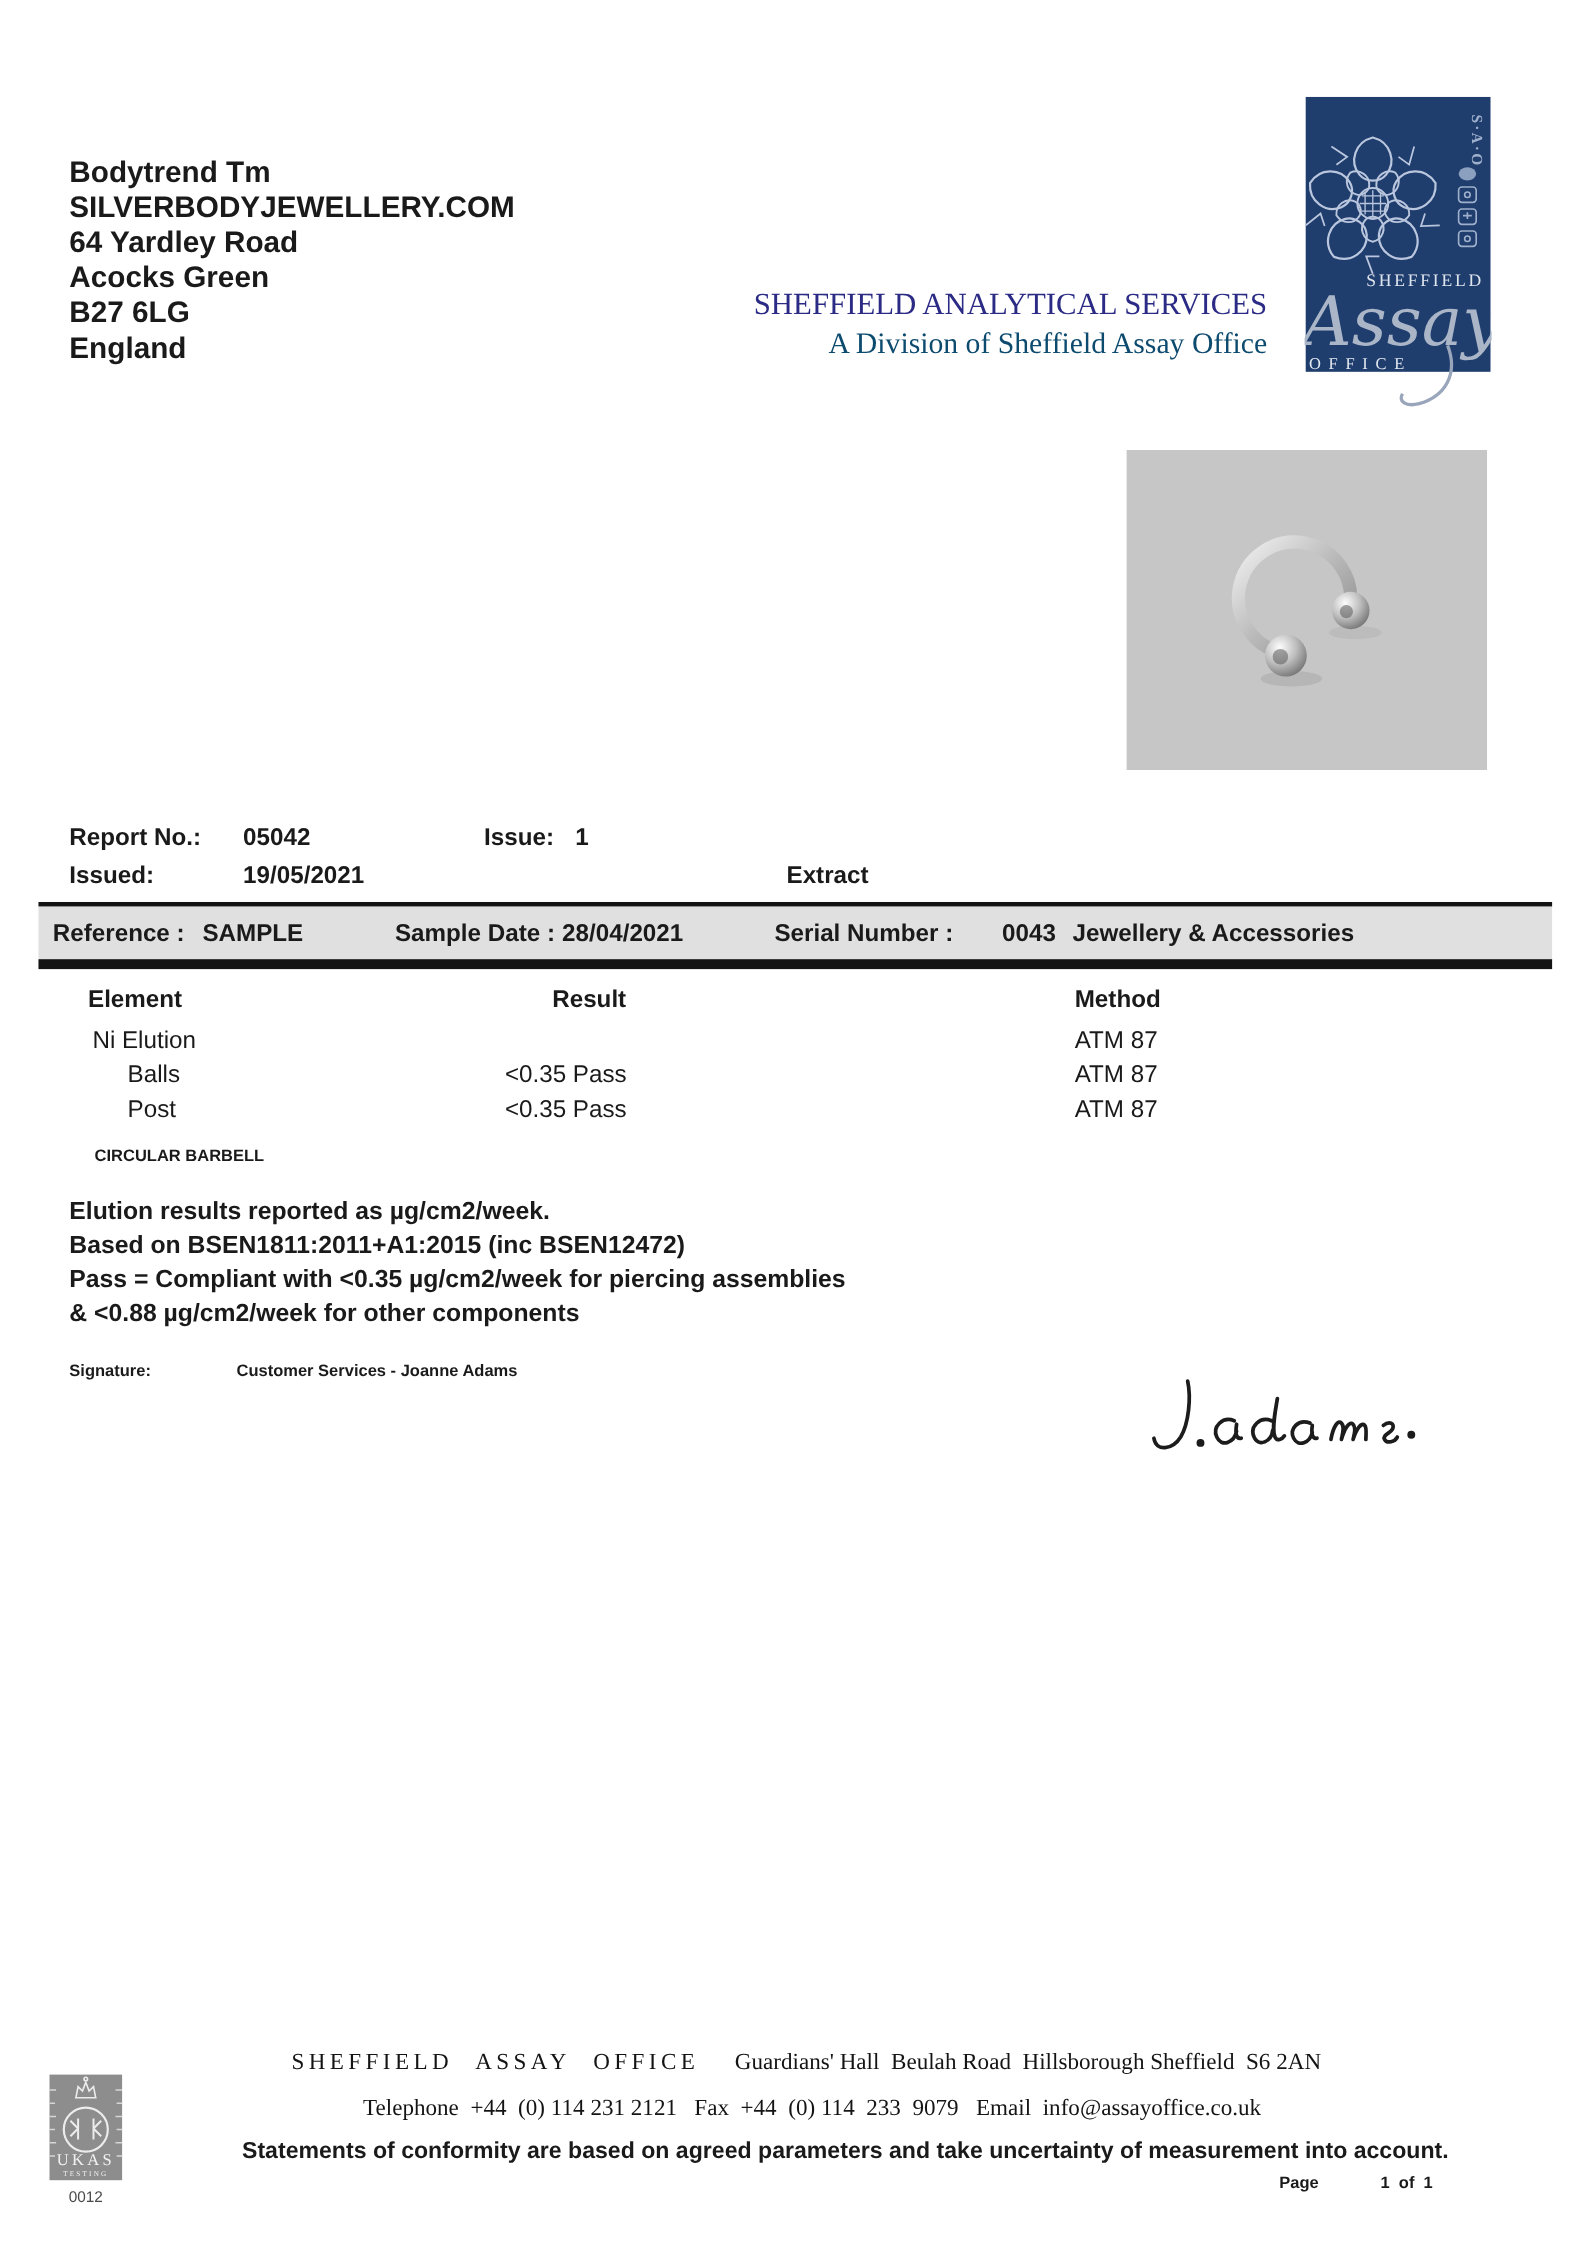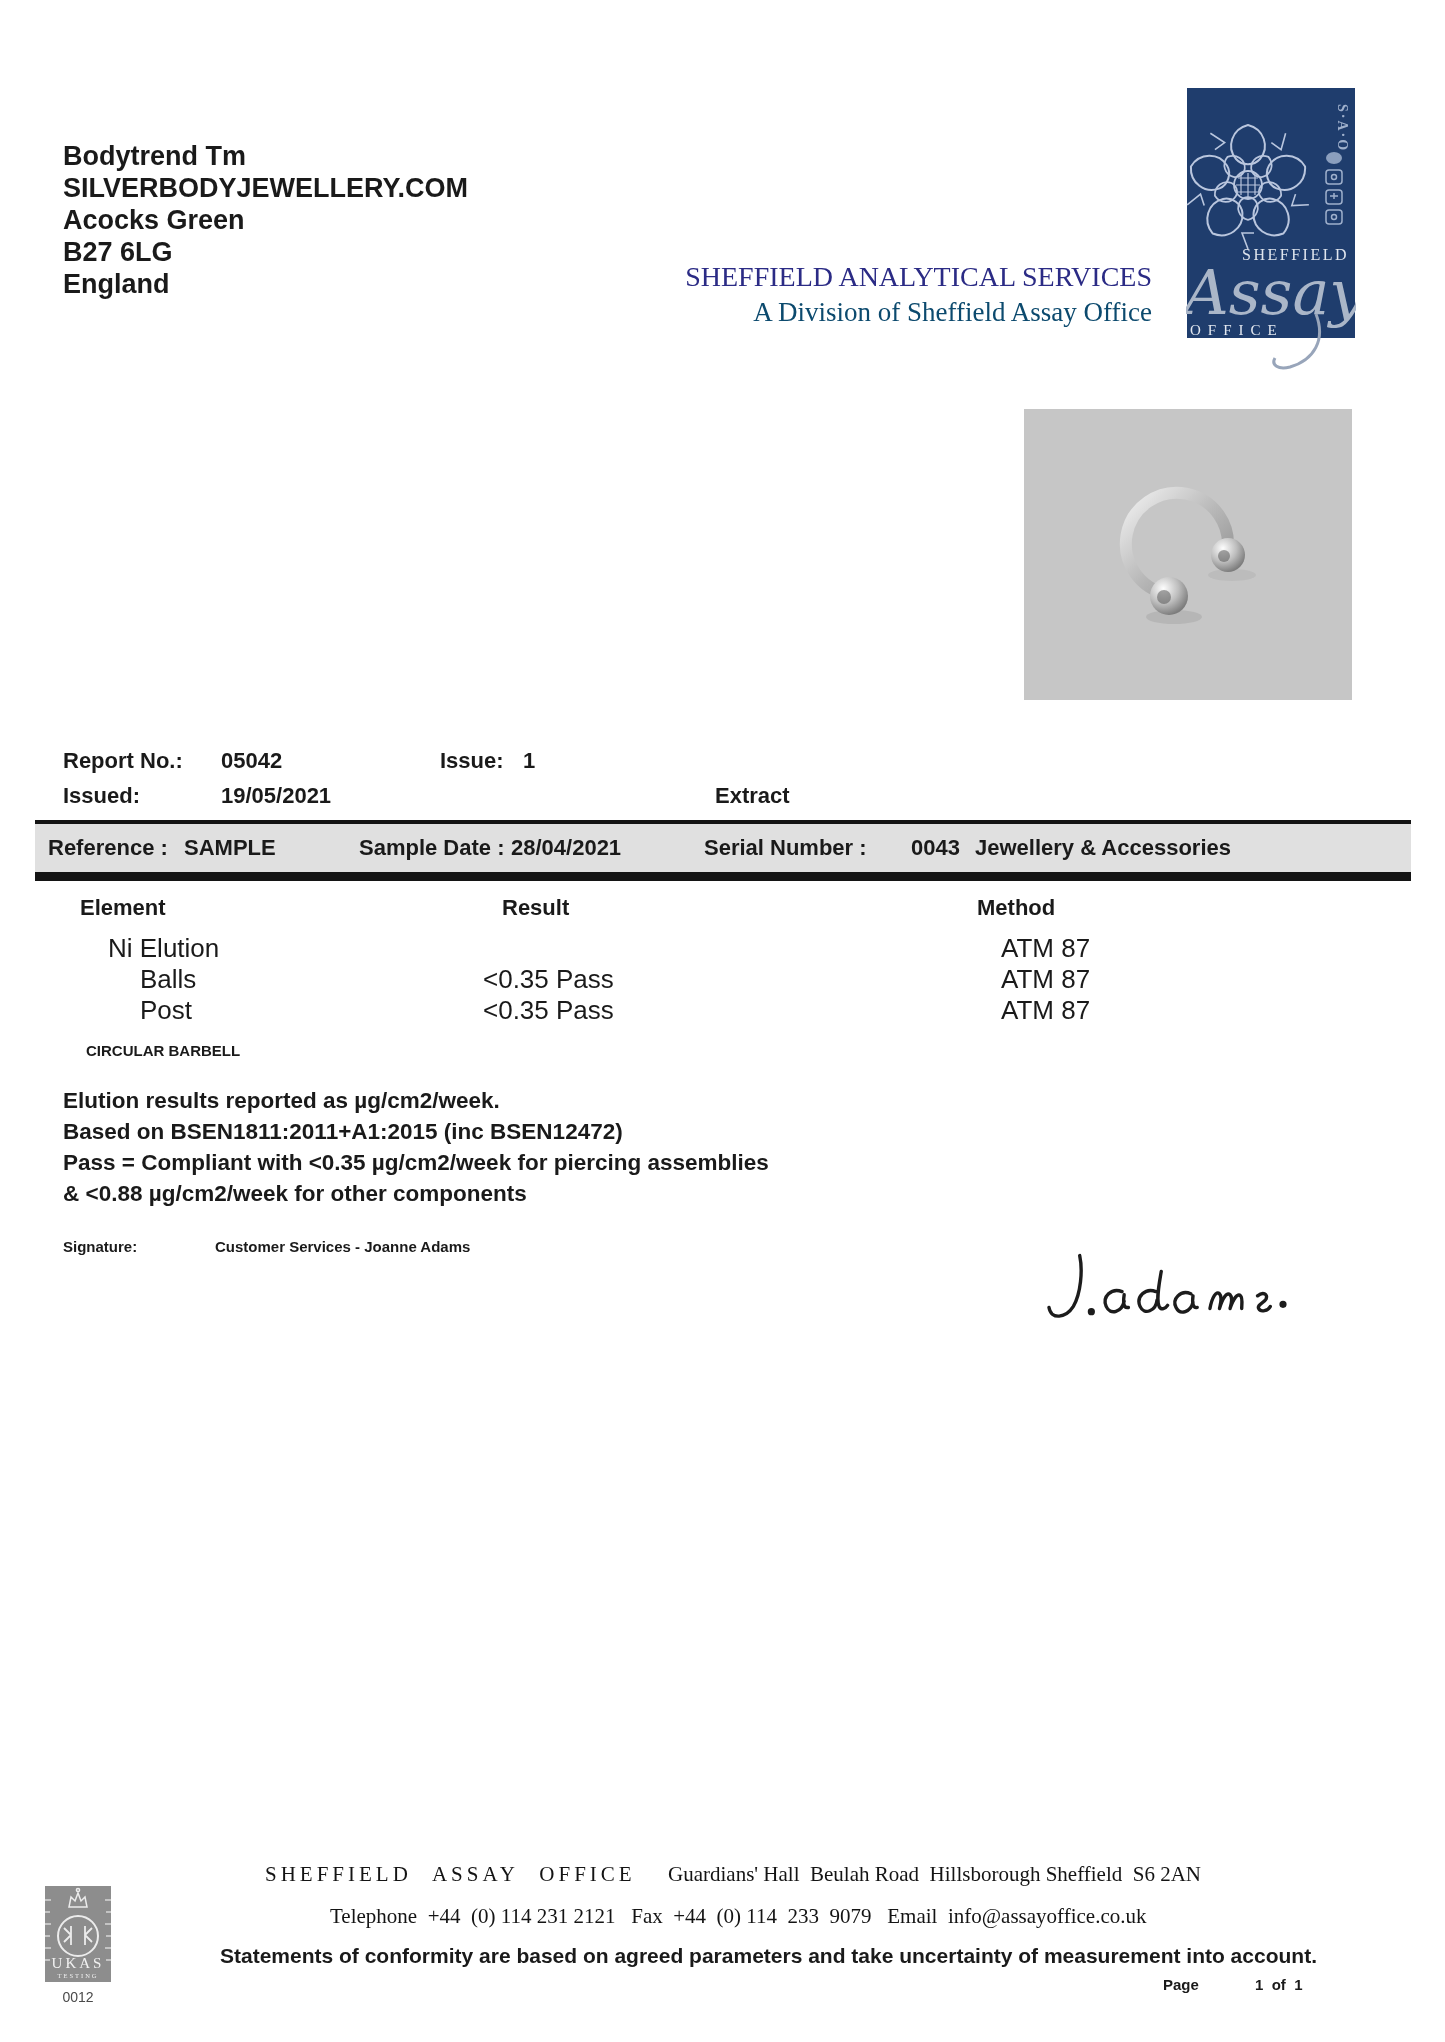--- a/index.html
+++ b/index.html
@@ -1,21 +1,21 @@
 <!DOCTYPE html>
 <html style="--header-blue: #2b2b85; --logo-navy: #1f3d6d; --bar-gray: #e0e0e0; --photo-gray: #c6c6c6; --ukas-gray: #8d8d8d; --ink: #1a1a1a;"><head>
 <meta charset="utf-8">
 <style>
   html,body{margin:0;padding:0;background:#ffffff;}
   .page{position:relative;width:1445px;height:2042px;background:#ffffff;
         font-family:"Liberation Sans",sans-serif;color:var(--ink,#1a1a1a);overflow:hidden;}
   .abs{position:absolute;}
   .pre{white-space:pre;}
   .b22{font-size:22px;font-weight:bold;}
-  .r22{font-size:26px;font-weight:normal;margin-left:24px;}
+  .r22{font-size:22px;font-weight:normal;}
   .b23{font-size:15px;font-weight:bold;}
 
   .sender{position:absolute;left:63px;top:140px;font-size:27px;font-weight:bold;line-height:32px;}
   .sas-header{position:absolute;left:520px;top:261px;width:632px;text-align:right;
               font-family:"Liberation Serif",serif;}
   .sas-title{font-size:28px;color:var(--header-blue,#2b2b85);}
   .sas-subtitle{font-size:27px;color:#0c4a6e;margin-top:4px;}
 
   .assay-logo{position:absolute;left:1186px;top:88px;}
   .product-photo{position:absolute;left:1024px;top:409px;}
@@ -34,20 +34,21 @@
   .ukas{position:absolute;left:38px;top:1884px;}
 </style>
 </head>
 <body>
 
 <div class="page">
 
   <div class="sender">
     <div>Bodytrend Tm</div>
     <div>SILVERBODYJEWELLERY.COM</div>
+    <div>64 Yardley Road</div>
     <div>Acocks Green</div>
     <div>B27 6LG</div>
     <div>England</div>
   </div>
 
   <div class="sas-header">
     <div class="sas-title">SHEFFIELD ANALYTICAL SERVICES</div>
     <div class="sas-subtitle">A Division of Sheffield Assay Office</div>
   </div>
 

